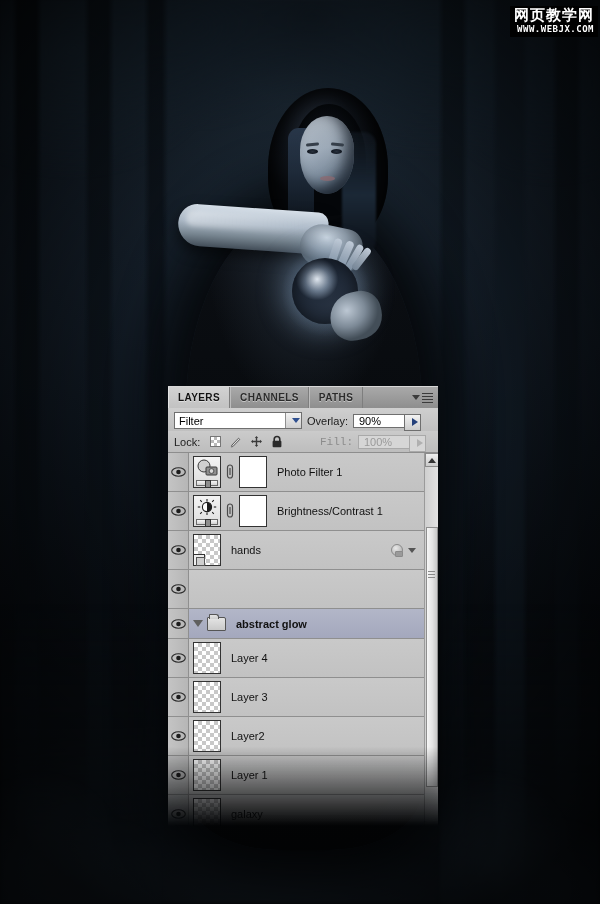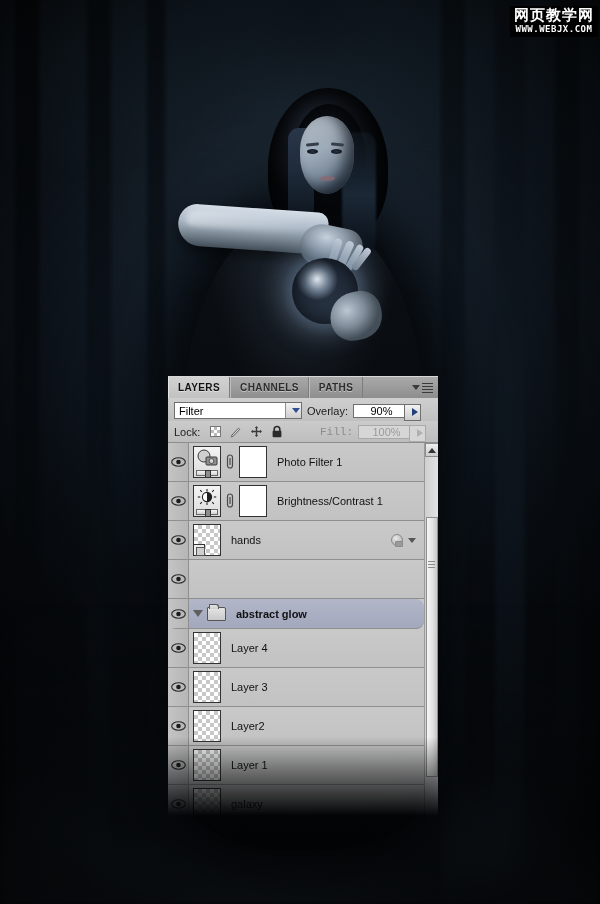--- a/index.html
+++ b/index.html
@@ -173,34 +173,34 @@
   .orb-glow {
     position: absolute; left: 262px; top: 228px; width: 128px; height: 128px;
     border-radius: 50%;
     background: radial-gradient(50% 50% at 50% 50%, rgba(170,200,235,.30), rgba(170,200,235,0) 70%);
   }
 
   
   .watermark {
     position: absolute; right: 2px; top: 6px;
     background: #000; padding: 2px 4px 3px 4px;
-    text-align: center; line-height: 1;
+    text-align: right; line-height: 1;
   }
   .wm-cn {
     color: #fff; font-size: 15px; letter-spacing: 1px;
     font-family: "DejaVu Sans", sans-serif; font-weight: bold;
   }
   .wm-url {
     color: #fff; font-size: 9px; margin-top: 2px; letter-spacing: .5px;
     font-family: "DejaVu Sans Mono", monospace; font-weight: bold;
   }
 
   
   #layers-panel {
-    position: absolute; left: 168px; top: 376px;
+    position: absolute; left: 168px; top: 386px;
     width: 270px; height: 440px;
     font-size: 11px; color: #000; padding-left: 44px;
     -webkit-font-smoothing: none;
   }
   
   #panel-fade {
     position: absolute; inset: 0;
     -webkit-mask-image: linear-gradient(to bottom, #000 0 82%, rgba(0,0,0,.55) 90%, rgba(0,0,0,0) 100%);
     mask-image: linear-gradient(to bottom, #000 0 82%, rgba(0,0,0,.55) 90%, rgba(0,0,0,0) 100%);
   }
@@ -257,21 +257,21 @@
   .chev-down {
     width: 0; height: 0;
     border-left: 4px solid transparent; border-right: 4px solid transparent;
     border-top: 5px solid #2f4f8f;
   }
   .lbl { font-size: 11px; color: #1c1c1c; white-space: nowrap; }
   .lbl.dim { color: #8c8c8c; font-family: Liberation Mono, monospace; }
   .numbox {
     position: relative; width: 52px; height: 14px;
     background: #fff; border: 1px solid #6f6f6f;
-    display: flex; align-items: center; justify-content: center;
+    display: flex; align-items: center; justify-content: flex-start;
   }
   .numbox span { padding-left: 5px; font-size: 11px; }
   .numbox.dim { background: #d6d6d6; border-color: #a9a9a9; }
   .numbox.dim span { color: #9a9a9a; }
   .stepper {
     position: absolute; right: -17px; top: -1px; width: 17px; height: 17px;
     background: linear-gradient(#f2f2f2, #cdcdcd);
     border: 1px solid #6f6f6f;
     display: flex; align-items: center; justify-content: center;
   }
@@ -311,21 +311,21 @@
     border-right: 1px solid #8d8d8d;
   }
   .rows { position: absolute; left: 0; top: 0; right: 14px; }
   .row {
     position: relative; height: 39px;
     display: flex; align-items: center;
     border-bottom: 1px solid #8f8f8f;
     background: linear-gradient(#c9c9c9, #c2c2c2);
   }
   .row.short { height: 30px; }
-  .row.selected { background: linear-gradient(#b2b6c8, #a4a8bd); border-radius: 8px; }
+  .row.selected { background: linear-gradient(#b2b6c8, #a4a8bd); }
   .row .eye {
     width: 21px; height: 100%; flex: 0 0 21px;
     display: flex; align-items: center; justify-content: center;
     border-right: 1px solid #8f8f8f;
     background: linear-gradient(90deg, #c4c4c4, #b6b6b6);
   }
   .eye svg { display: block; }
   .row .content { display: flex; align-items: center; flex: 1; height: 100%; padding-left: 4px; gap: 4px; }
   .row .name { font-size: 11px; color: #111; margin-left: 6px; }
   .row.selected .name { font-weight: bold; }

